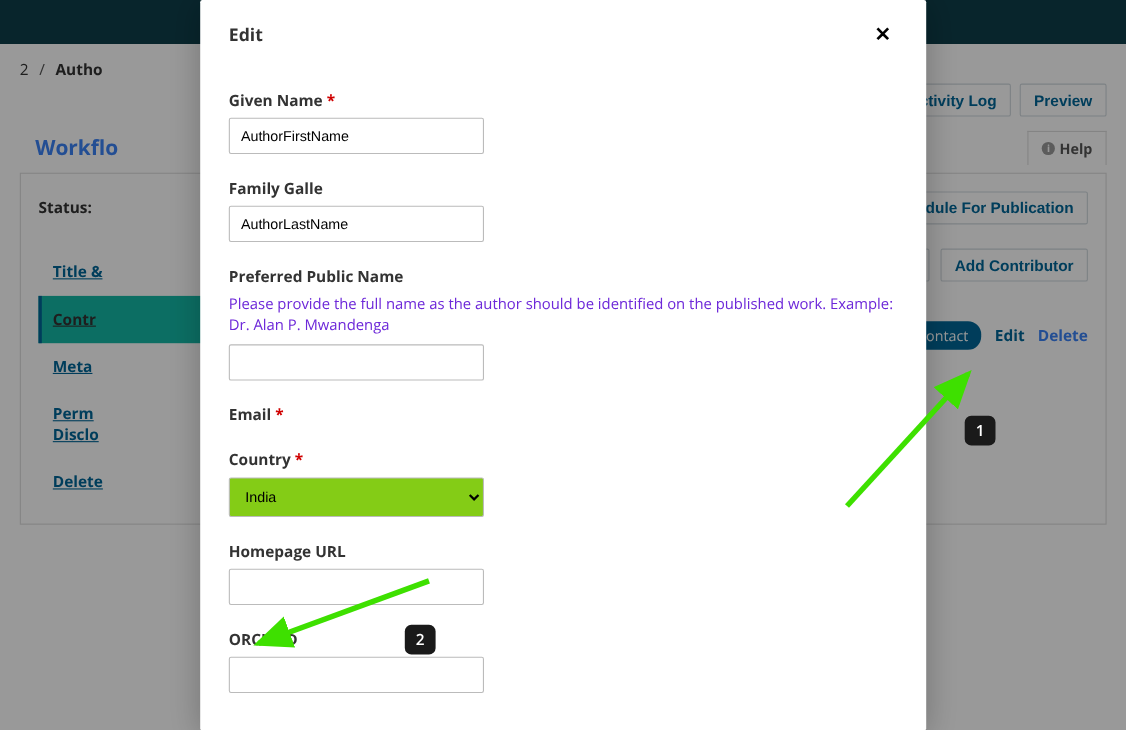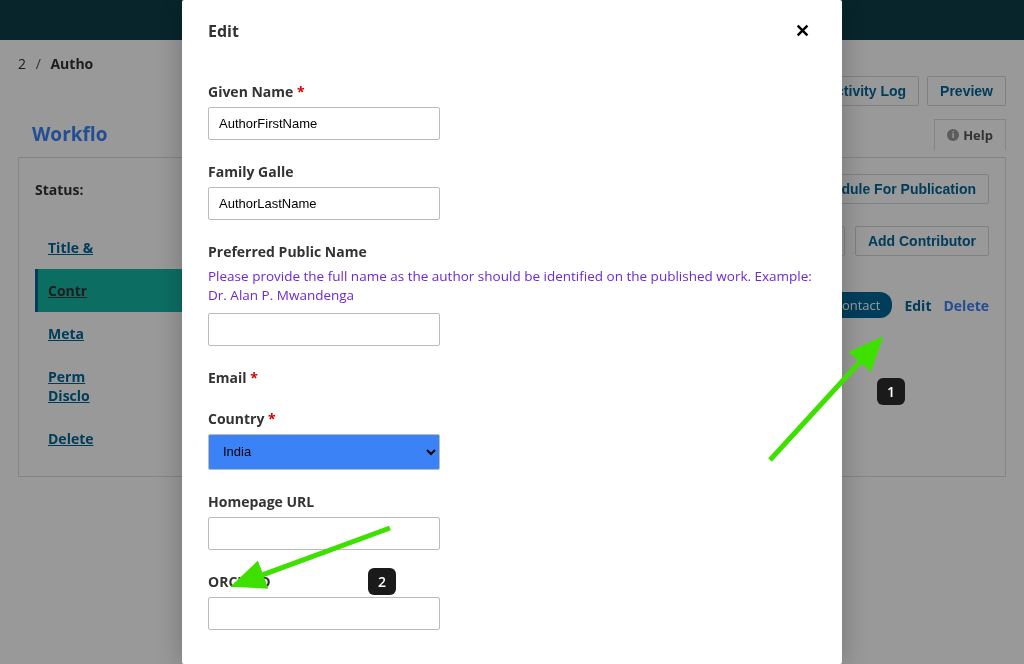--- a/index.html
+++ b/index.html
@@ -175,21 +175,21 @@
   .req { color:#d00000; font-weight:700; }
   .help-text { font-size:13.5px; color:#6d28d9; margin-bottom:8px; line-height:1.4;}
   .form-input, .form-select {
     width: 232px;
     max-width: 100%;
     padding: 8px 10px;
     border: 1px solid #bbb;
     font-size: 13px;
     border-radius: 2px;
   }
-  .form-select { background:#3b82f6; height:36px;}
+  .form-select { background:#84cc16; height:36px;}
   
   
   .arrow1, .arrow2 { position:fixed; z-index:1002; pointer-events:none; }
   .badge-num {
     position: fixed;
     z-index: 1003;
     background: #1a1a1a;
     color: #fff;
     padding: 4px 10px;
     border-radius: 6px;

